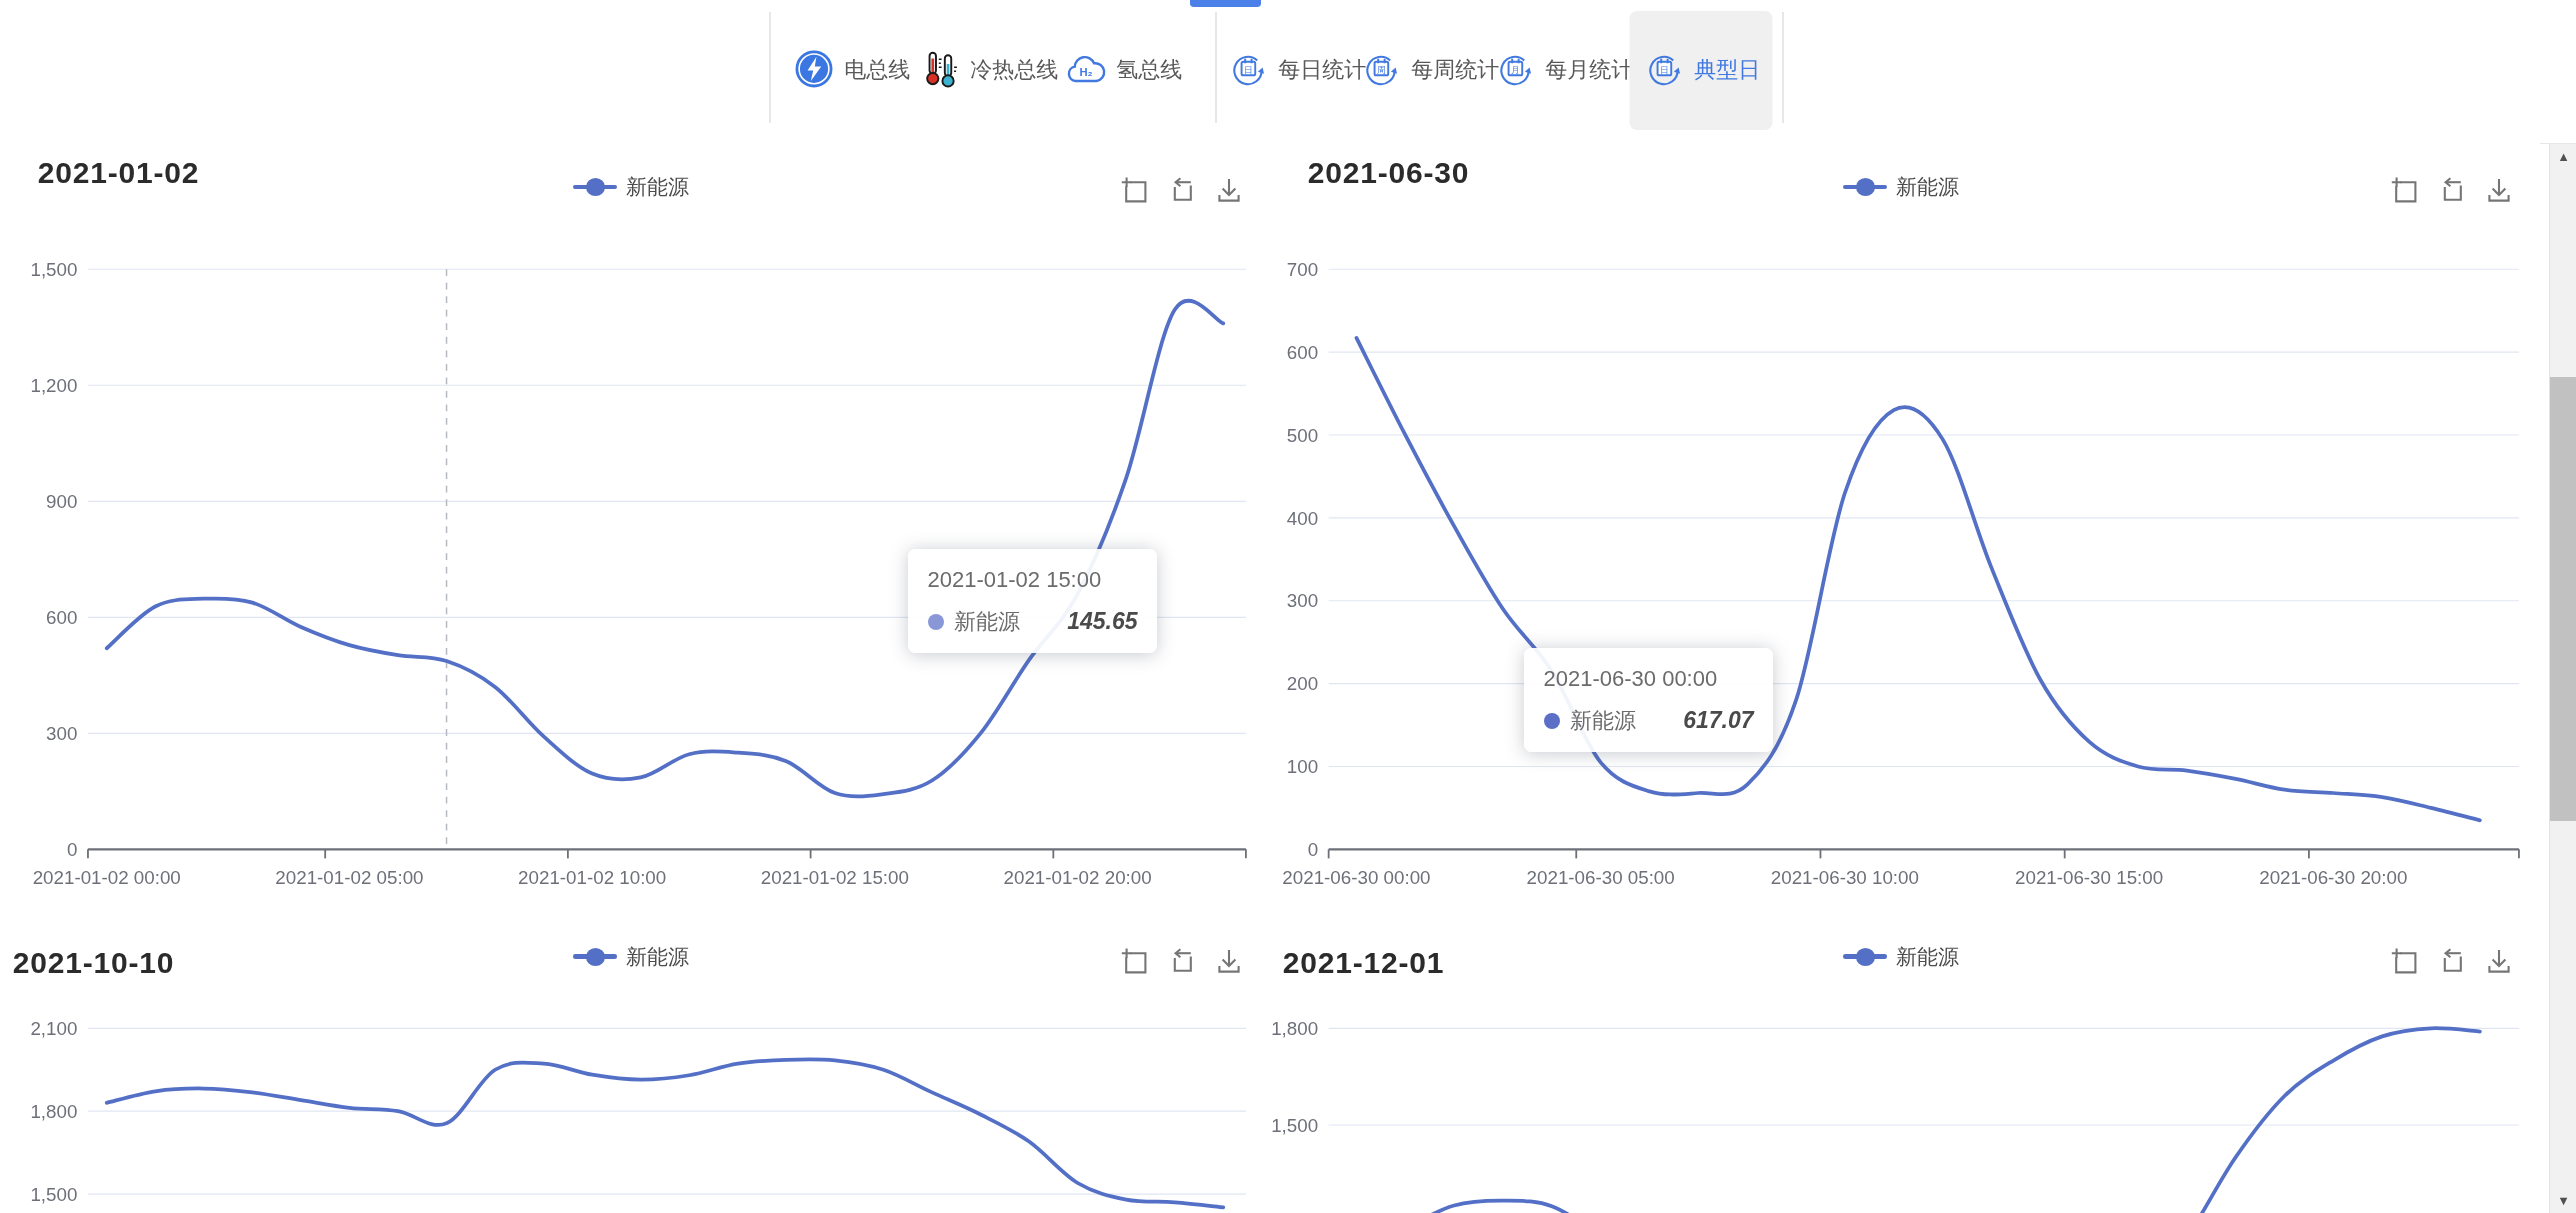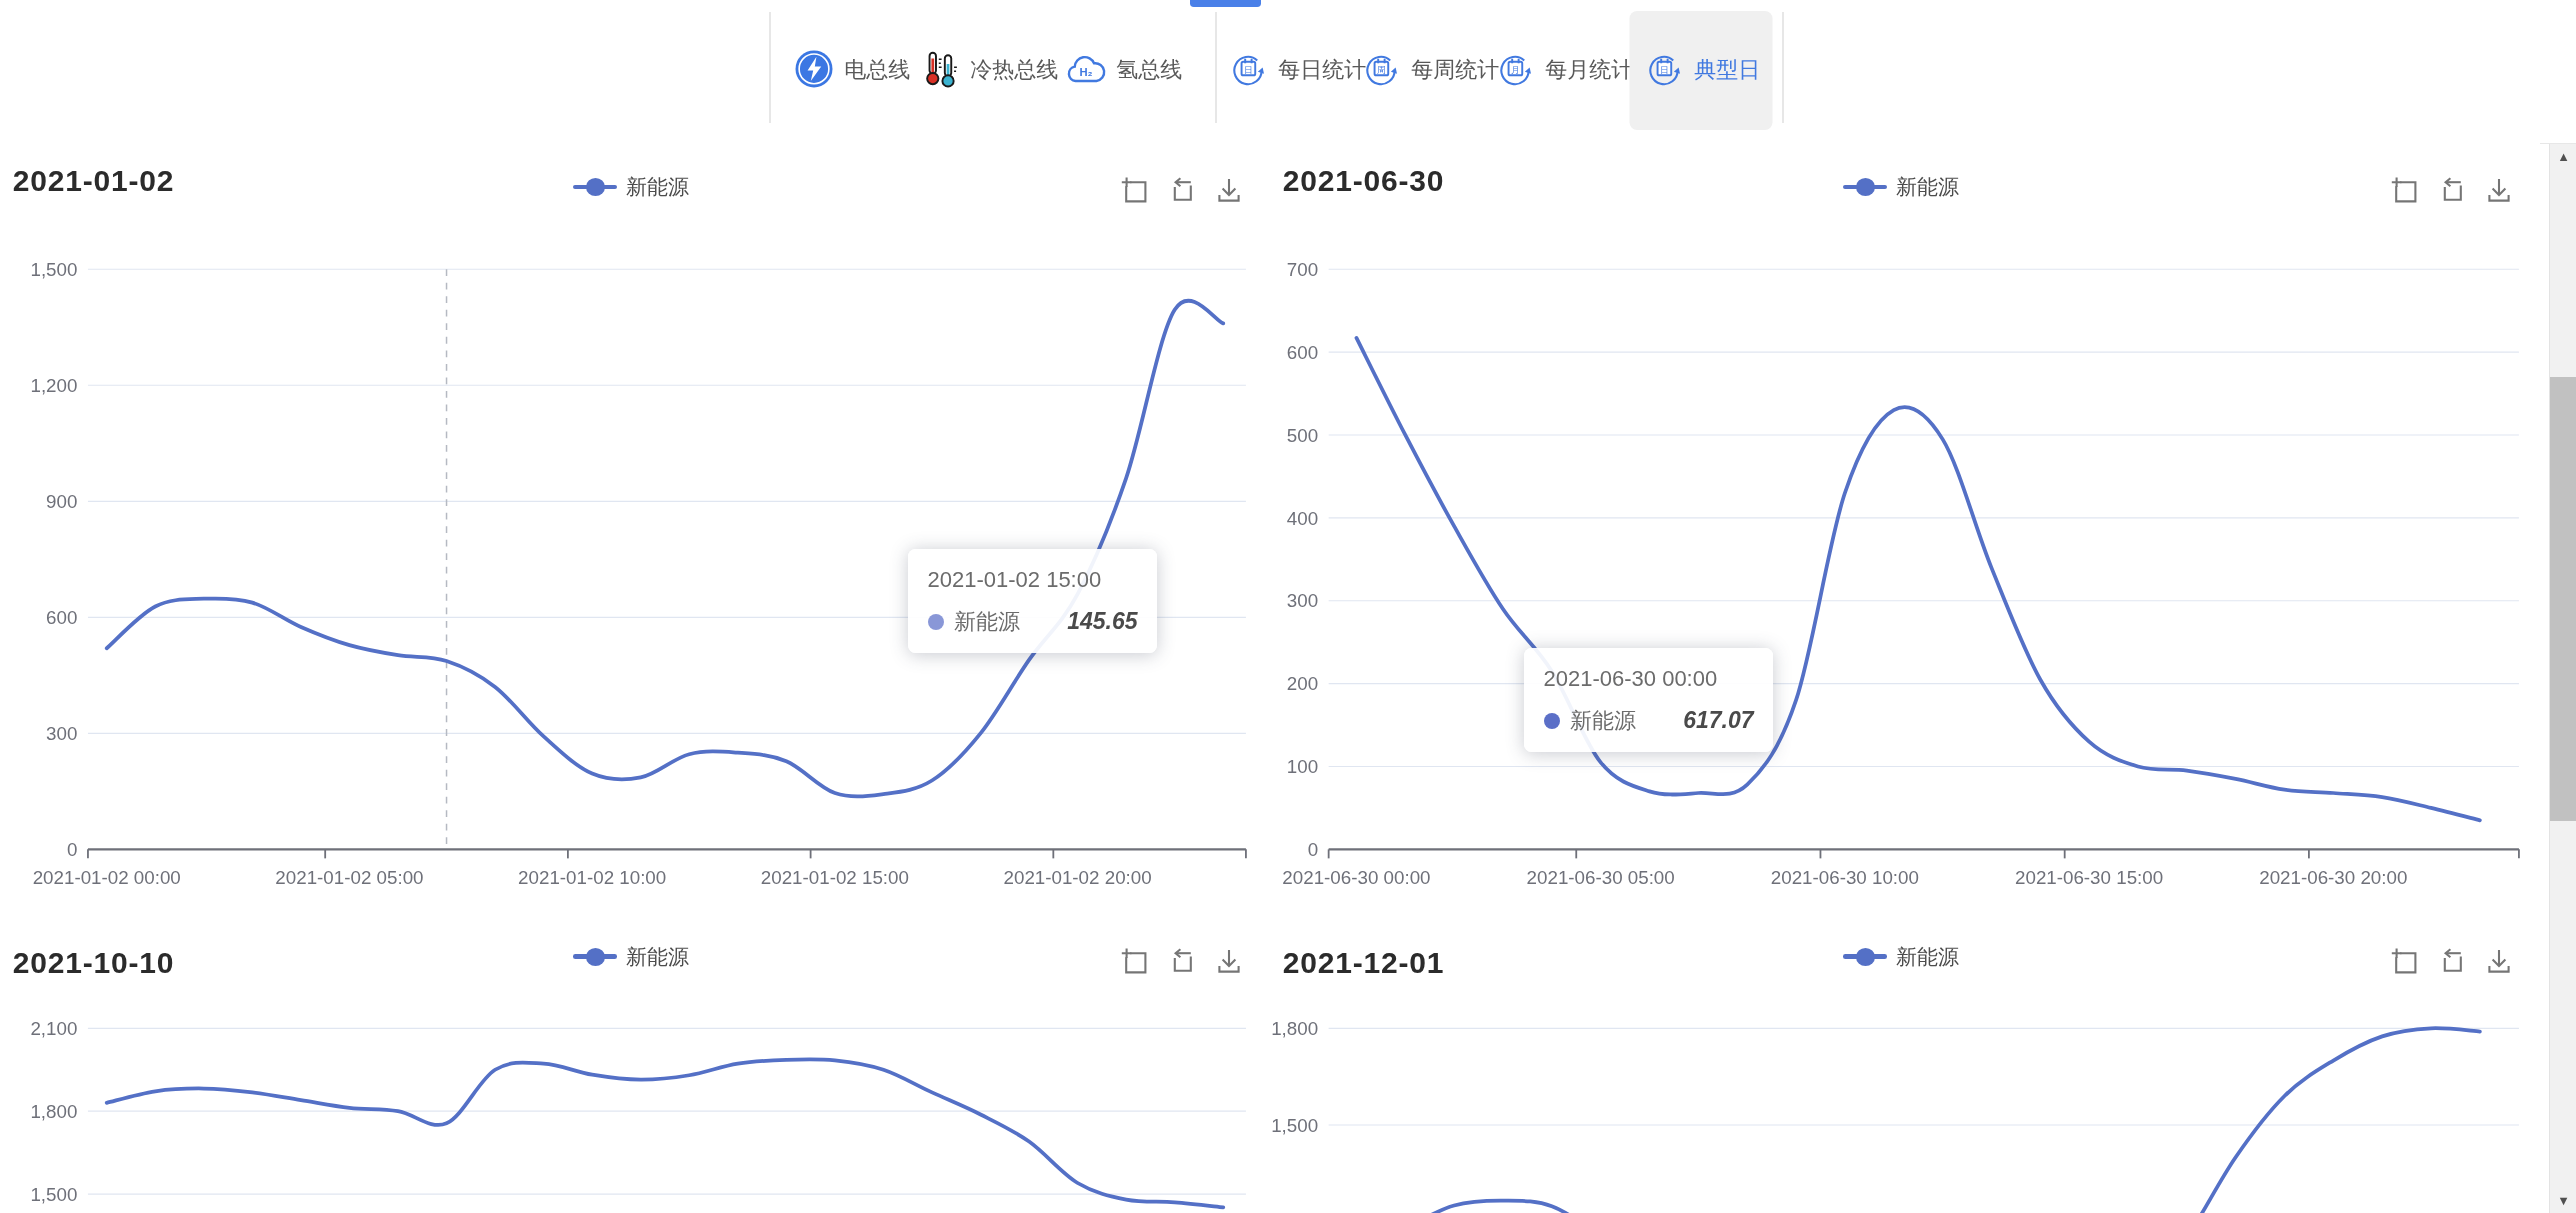--- a/index.html
+++ b/index.html
@@ -18,21 +18,21 @@
   .n1{left:682px;} .n2{left:851px;} .n3{left:988px;} .n4{left:1123px;}
   .n5{left:1296px;} .n6{left:1429px;} .n7{left:1563px;} .n8{left:1701px;} .n9{left:1873px;}
   .s1{left:769px;} .s2{left:1215px;} .s3{left:1782px;}
   
   .panel{position:absolute;width:1270px;background:#fff;}
   .p0{left:0;top:143px;height:783px;}
   .p1{left:1270px;top:143px;height:783px;}
   .p2{left:0;top:926px;height:288px;}
   .p3{left:1270px;top:926px;height:288px;}
   .panel-title{position:absolute;left:12.8px;font-size:30px;font-weight:bold;color:#2b2b2b;letter-spacing:0.8px;}
-  .row1 .panel-title{top:21px;} .row2 .panel-title{top:20px;}
+  .row1 .panel-title{top:13px;margin-left:25px;} .row2 .panel-title{top:20px;}
   .legend{position:absolute;left:573px;display:flex;align-items:center;gap:9px;cursor:pointer;}
   .row1 .legend{top:30px;} .row2 .legend{top:16.5px;}
   .legend .mark{position:relative;width:44px;height:18px;}
   .legend .mark .ln{position:absolute;left:0;top:6.8px;width:44px;height:4.5px;border-radius:2.3px;background:#5470c6;}
   .legend .mark .dot{position:absolute;left:12.8px;top:0;width:19.5px;height:18px;border-radius:50%;background:#5470c6;}
   .legend .txt{font-size:21px;color:#4c4c4c;}
   .toolbar{position:absolute;right:25.5px;display:flex;gap:15px;}
   .row1 .toolbar{top:32px;} .row2 .toolbar{top:19.5px;}
   .tb-icon{width:32px;height:32px;cursor:pointer;}
   .tb-icon svg{width:100%;height:100%;stroke:#757575;fill:none;stroke-width:2.6;}

